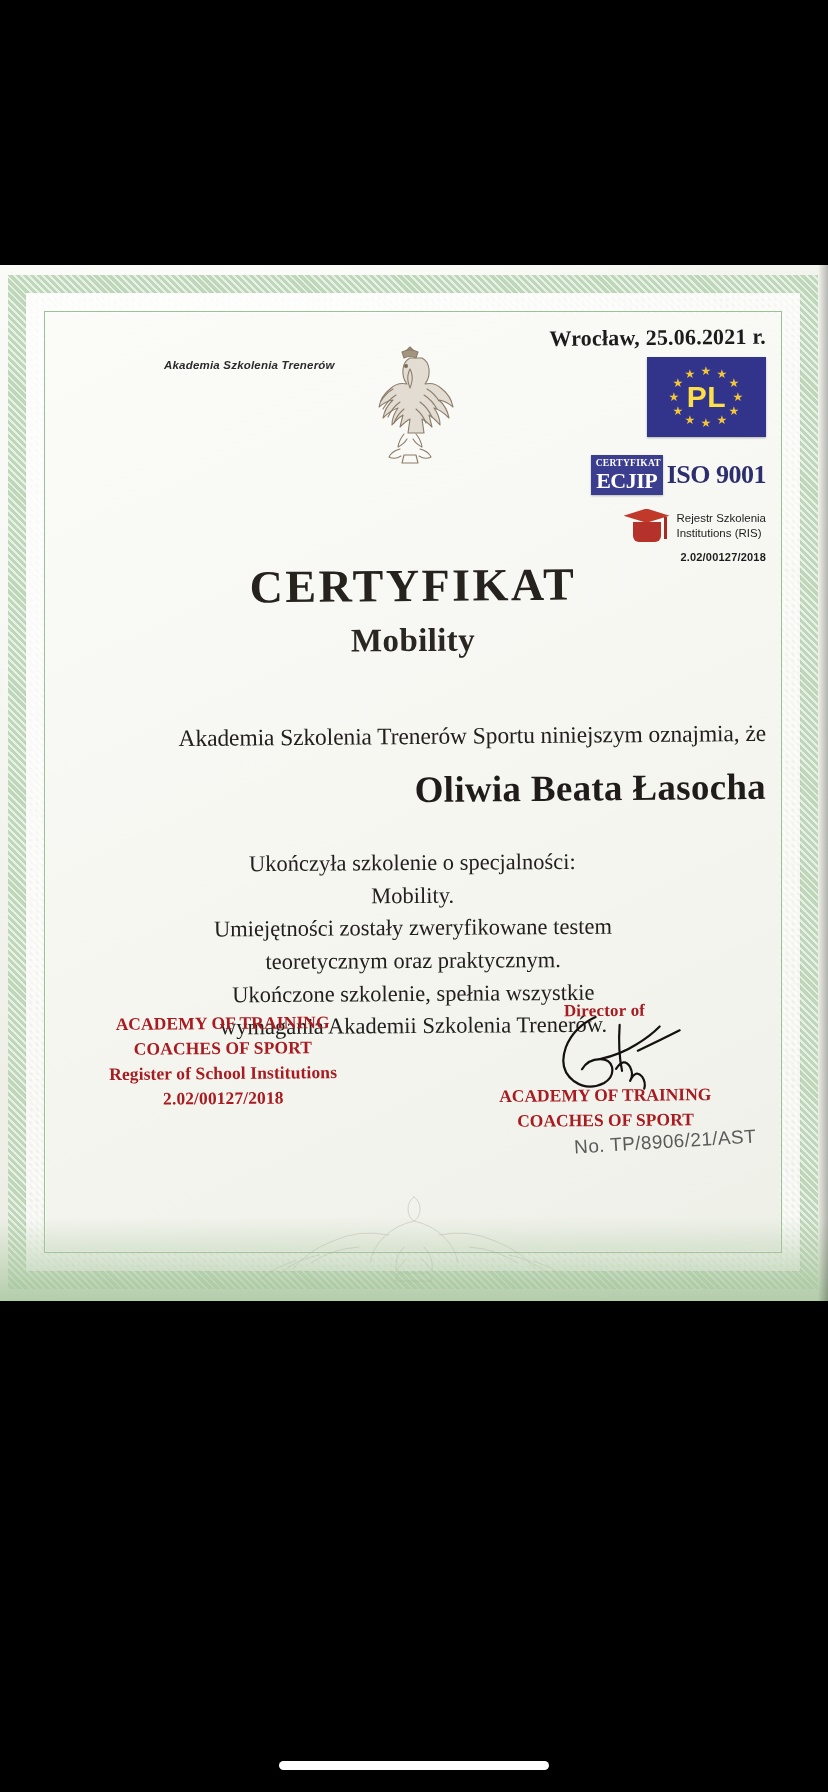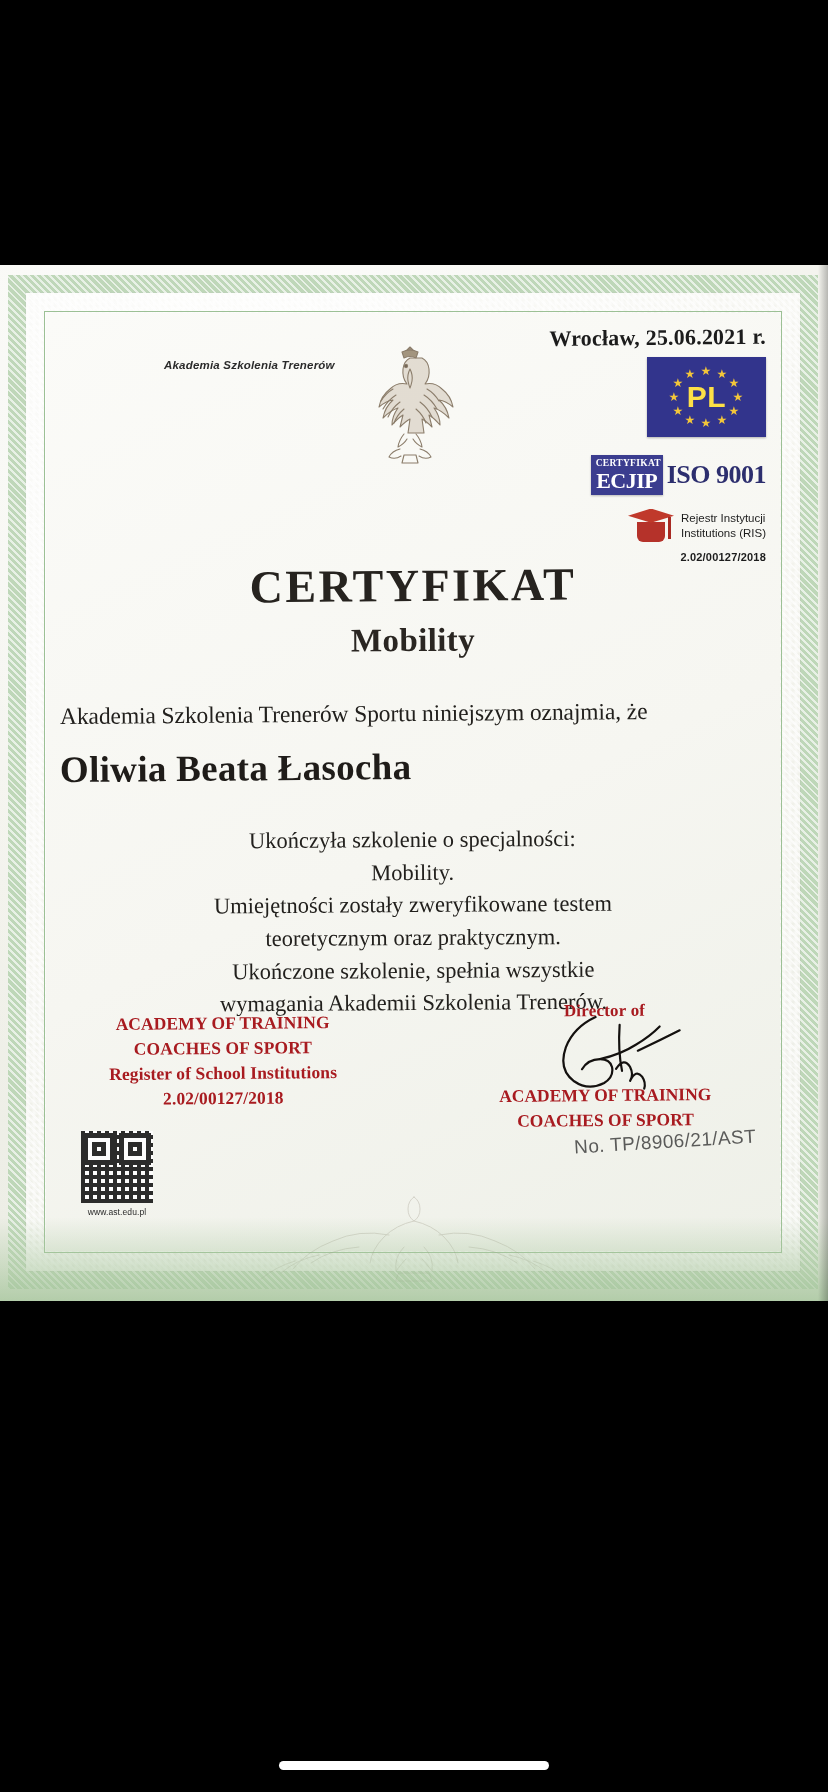--- a/index.html
+++ b/index.html
@@ -322,21 +322,21 @@
     font-family: "Liberation Serif", serif;
     font-weight: 700;
     font-size: 33px;
     color: #2a2622;
     margin-top: 10px;
     letter-spacing: 0.4px;
     transform: rotate(-0.4deg);
   }
 
   
-  #award-block { text-align: left; margin-top: 41px; }
+  #award-block { text-align: right; margin-top: 64px; }
   #award-intro {
     font-family: "Liberation Serif", serif;
     font-size: 23.5px;
     color: #22201d;
     letter-spacing: -0.1px;
     transform: rotate(-0.5deg);
   }
   #recipient-name {
     font-family: "Liberation Serif", serif;
     font-weight: 700;
@@ -581,21 +581,21 @@
             <div id="iso-text">ISO 9001</div>
           </div>
 
           <div id="ris-badge">
             <div id="ris-cap">
               <div class="mortar-body"></div>
               <div class="mortar-top"></div>
               <div class="tassel"></div>
             </div>
             <div id="ris-text">
-              <div>Rejestr Instytucji</div>
+              <div>Rejestr Szkolenia</div>
               <div>Institutions (RIS)</div>
             </div>
           </div>
           <div id="ris-number">2.02/00127/2018</div>
         </div>
       </div>
 
       <div id="title-block">
         <div id="cert-title">CERTYFIKAT</div>
         <div id="cert-subtitle">Mobility</div>
@@ -636,24 +636,20 @@
                 <path d="M150 40 q22 -10 42 -20"></path>
               </g>
             </svg>
           </div>
           <div id="footer-right-org">
             <div>ACADEMY OF TRAINING</div>
             <div>COACHES OF SPORT</div>
           </div>
         </div>
 
-        <div id="qr-block">
-          <div id="qr-code"></div>
-          <div id="qr-url">www.ast.edu.pl</div>
-        </div>
 
         <div id="cert-number">No. TP/8906/21/AST</div>
       </div>
 
     </div>
 
     <div id="watermark">
       <svg viewBox="0 0 430 92" xmlns="http://www.w3.org/2000/svg">
         <g fill="none" stroke="#8a8170" stroke-width="0.9" stroke-linecap="round">
           <path d="M215 6 q-6 4 -6 12 q0 8 6 12 q6 -4 6 -12 q0 -8 -6 -12 z"></path>

